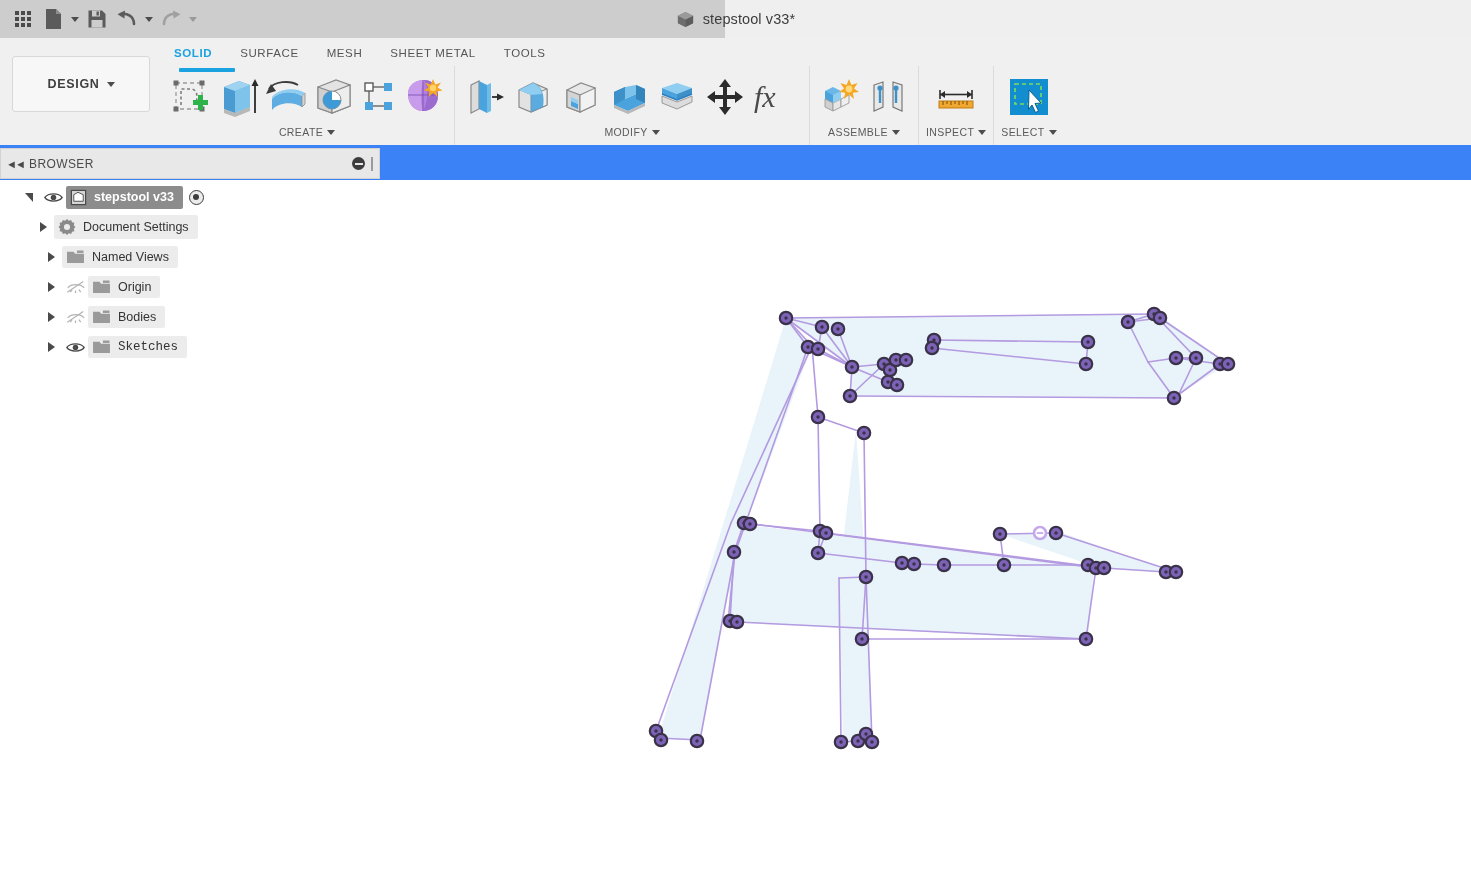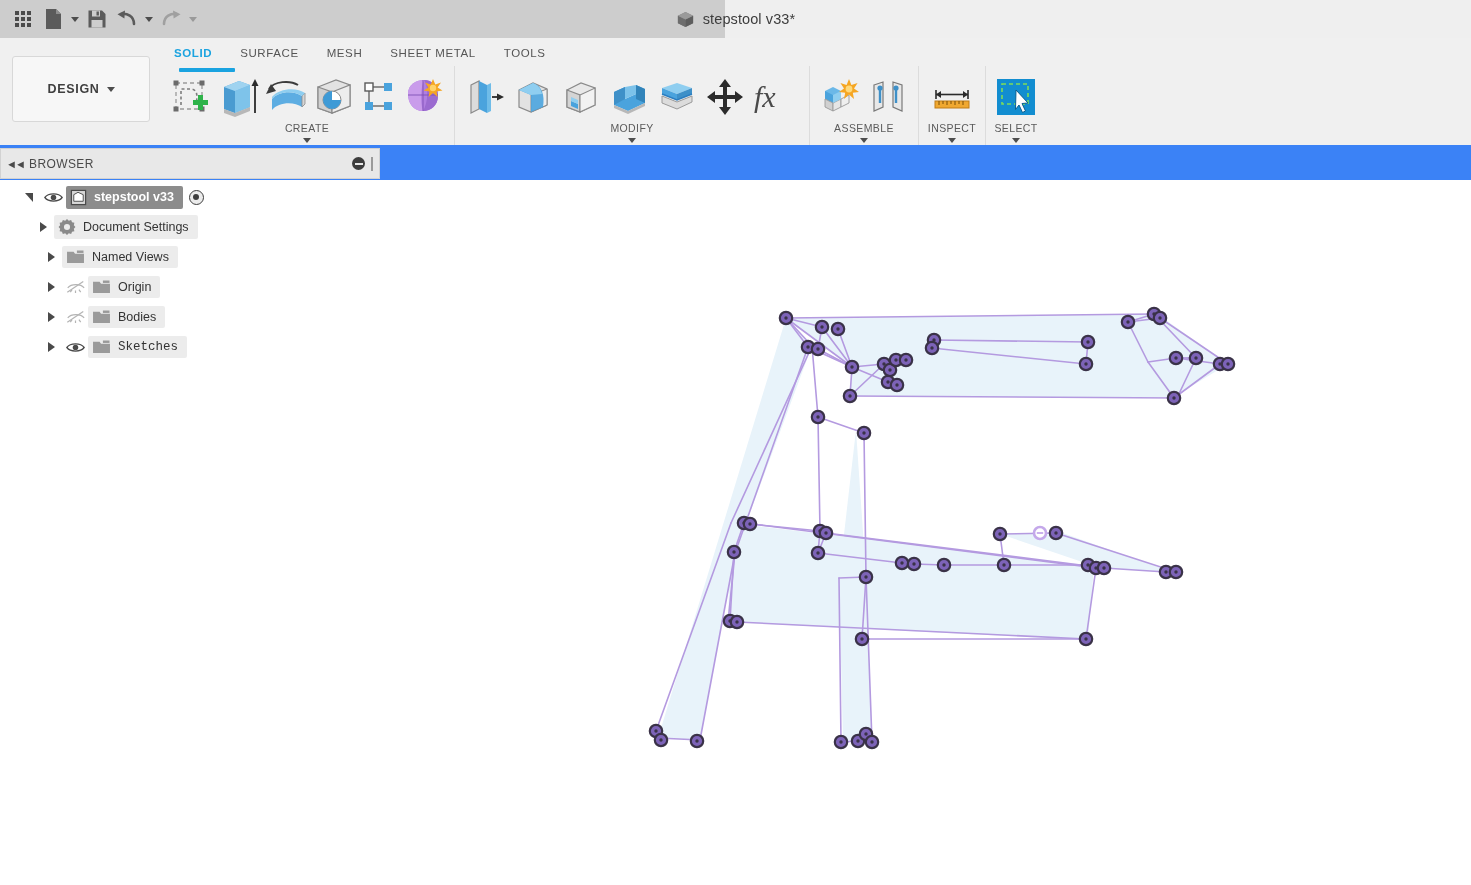--- a/index.html
+++ b/index.html
@@ -49,31 +49,31 @@
   
   .ribbon { position: absolute; left: 0; top: 38px; width: 1471px; height: 107px; background: #f0f0f0; }
   .ribbon-tabs { position: absolute; left: 160px; top: 6px; height: 24px; display: flex; align-items: flex-start; }
   .rtab {
     font-size: 11.5px; color: #555; letter-spacing: .6px; padding: 3px 14px 5px 14px;
     cursor: pointer; white-space: nowrap;
   }
   .rtab.active { color: #1aa3e0; font-weight: bold; }
 
   .design-btn {
-    position: absolute; left: 12px; top: 18px; width: 138px; height: 66px;
+    position: absolute; left: 12px; top: 18px; width: 138px; height: 56px;
     background: #f7f7f7; border: 1px solid #d8d8d8; border-radius: 3px;
     display: flex; align-items: center; justify-content: center; gap: 7px; cursor: pointer;
   }
   .design-btn .lbl { font-size: 12.5px; font-weight: bold; color: #3f3f3f; letter-spacing: .7px; }
 
   .panels { position: absolute; left: 160px; top: 28px; height: 79px; display: flex; align-items: stretch; }
   .panel { position: relative; display: flex; flex-direction: column; align-items: center; padding: 0 7px; }
   .panel + .panel { border-left: 1px solid #dcdcdc; }
   .panel-row { display: flex; align-items: flex-end; height: 56px; gap: 2px; padding-top: 2px; }
-  .panel-title { font-size: 10.5px; color: #5a5a5a; letter-spacing: .4px; display: flex; align-items: center; gap: 4px; height: 20px; cursor: pointer; flex-direction: column; }
+  .panel-title { font-size: 10.5px; color: #5a5a5a; letter-spacing: .4px; display: flex; align-items: center; gap: 4px; height: 20px; cursor: pointer; }
   .tool { width: 46px; height: 50px; display:flex; align-items:center; justify-content:center; cursor: pointer; }
   .tool.wide { width: 52px; }
   .tool-sm { width: 40px; height: 50px; display:flex; align-items:center; justify-content:center; cursor:pointer; }
   .solid-underline { position: absolute; left: 179px; top: 30px; width: 56px; height: 4px; background: #1aa3e0; border-radius:1px; }
 
   
   .browser-header {
     position: absolute; left: 0; top: 148px; width: 380px; height: 31px;
     background: #e8e8e8; border: 1px solid #d2d2d2; display: flex; align-items: center;
   }

